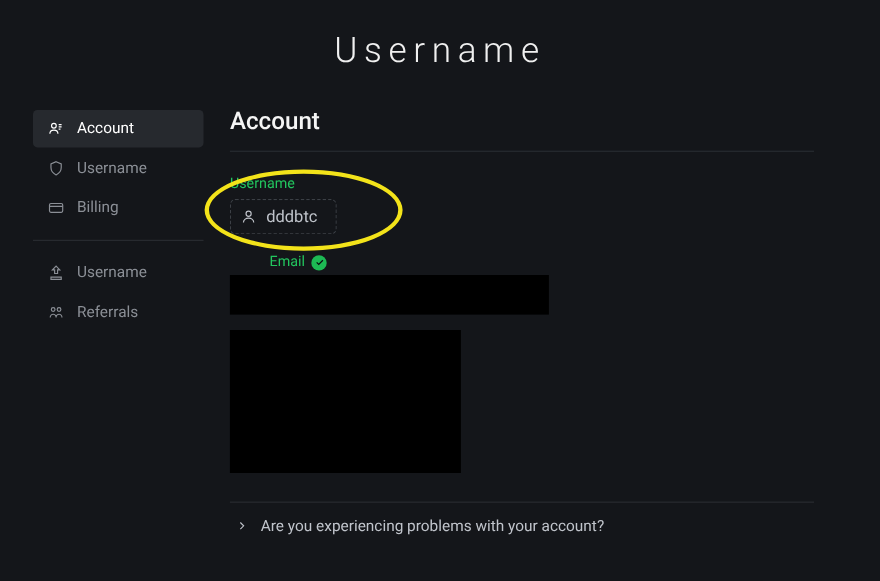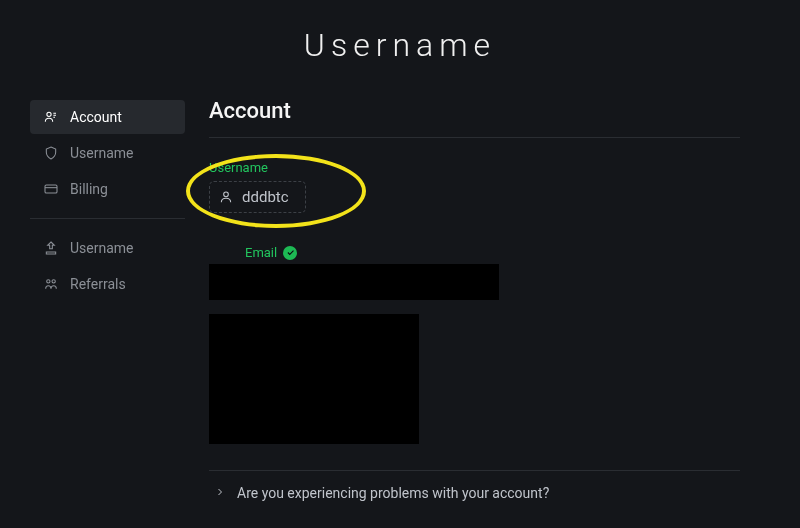--- a/index.html
+++ b/index.html
@@ -85,21 +85,21 @@
       align-items: center;
     }
     .username-box {
       display: inline-flex;
       align-items: center;
       padding: 6px 16px 6px 8px;
       border: 1px dashed #3c4046;
       border-radius: 5px;
       color: #bfc3ca;
       font-size: 15px;
-      margin-bottom: 32px;
+      margin-bottom: 18px;
     }
     .username-box svg {
       width: 16px;
       height: 16px;
       stroke: #bfc3ca;
       fill: none;
       stroke-width: 1.6;
       margin-right: 8px;
     }
     .email-row {

